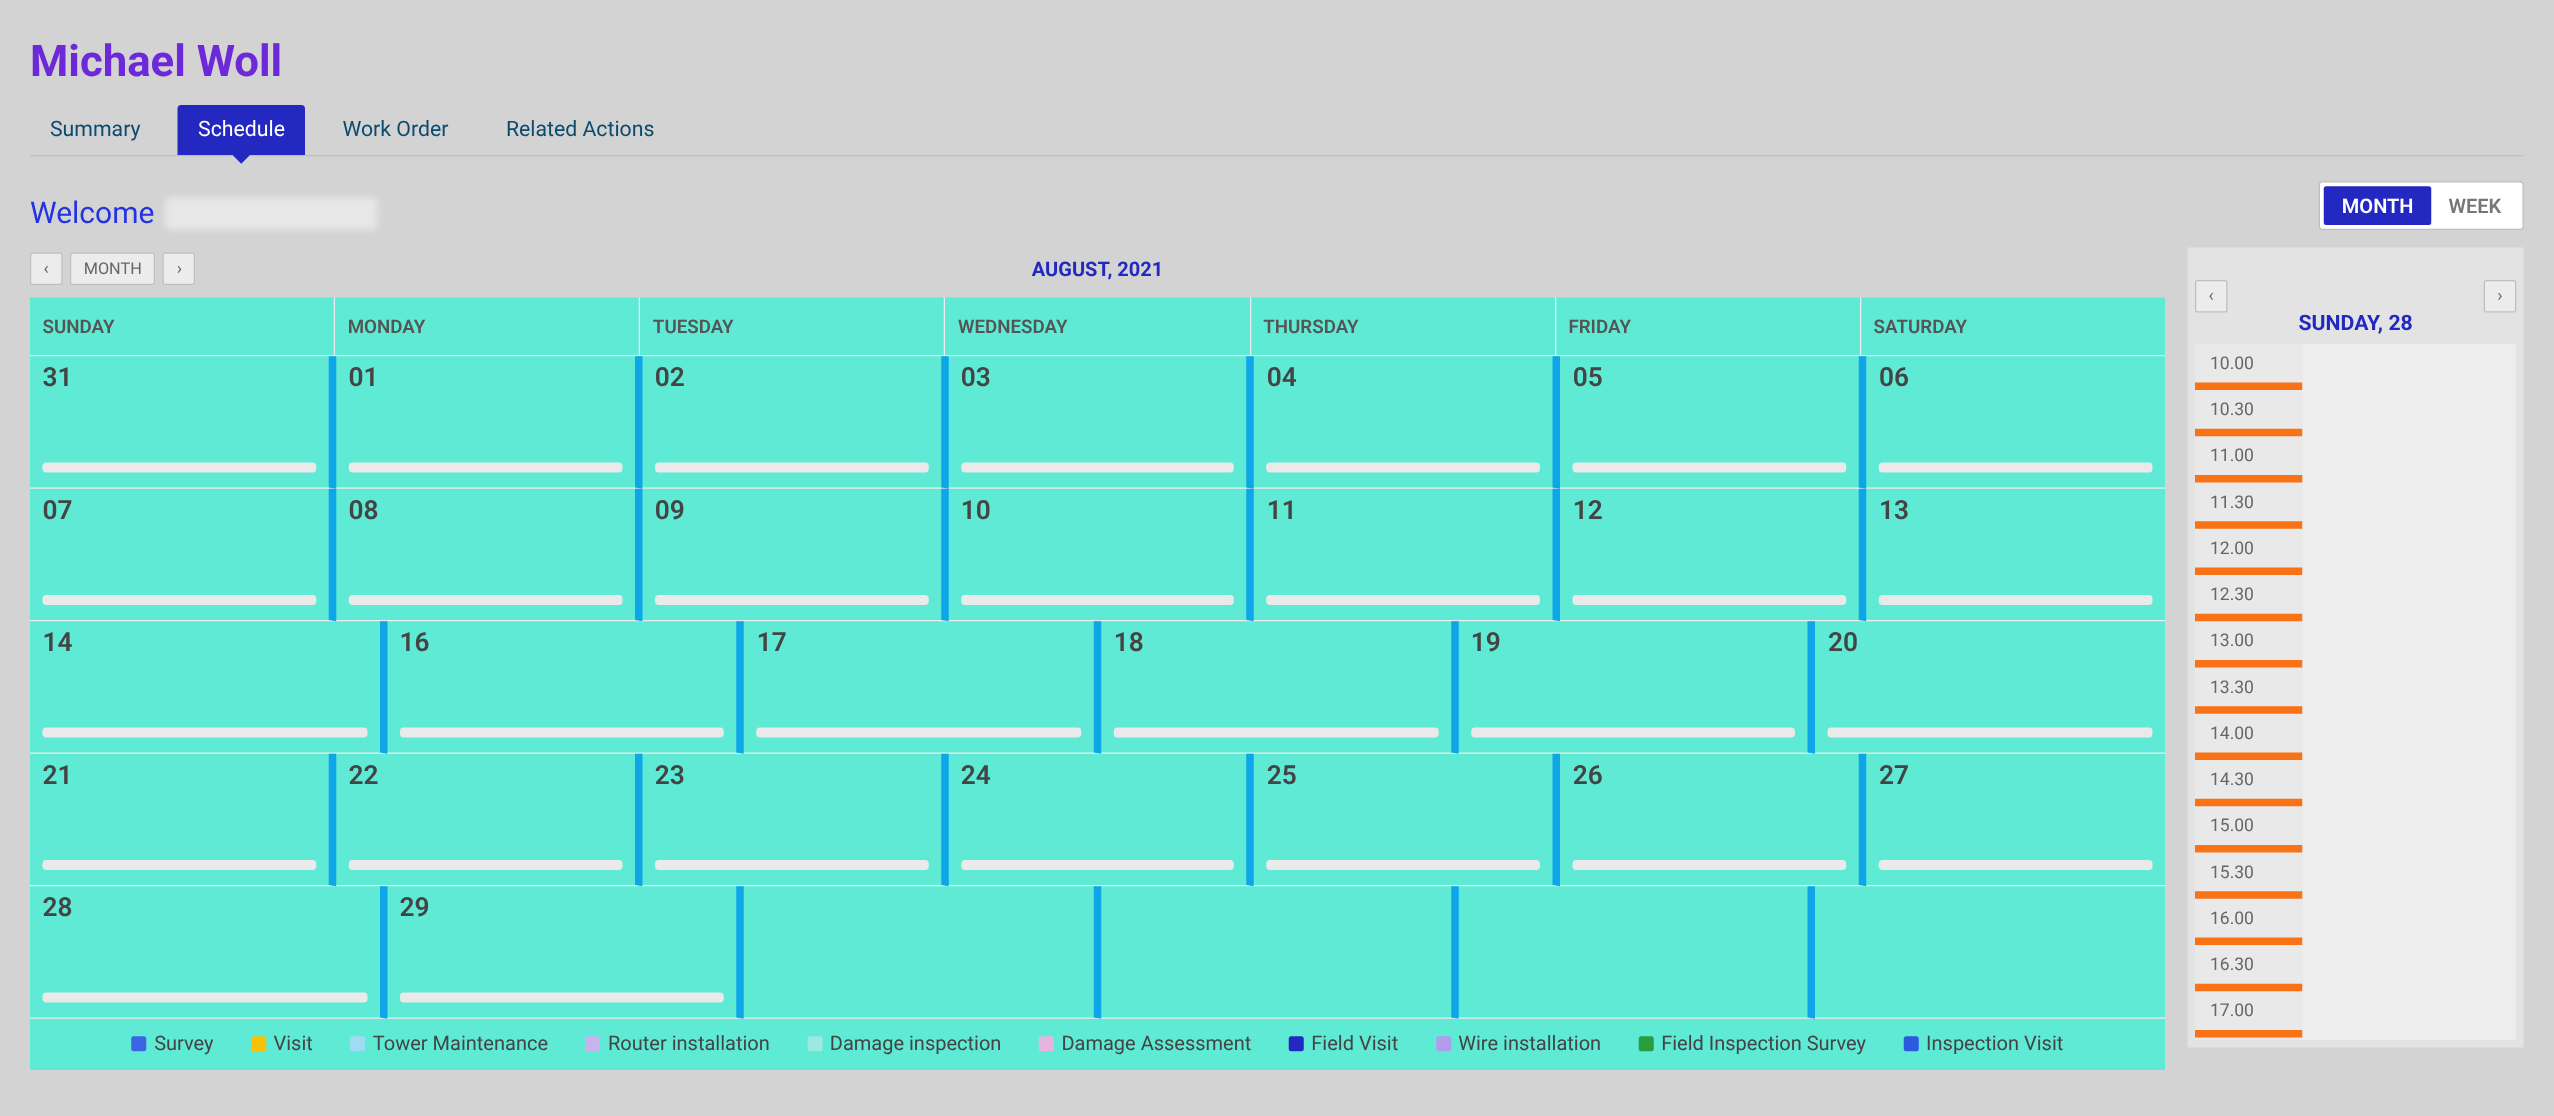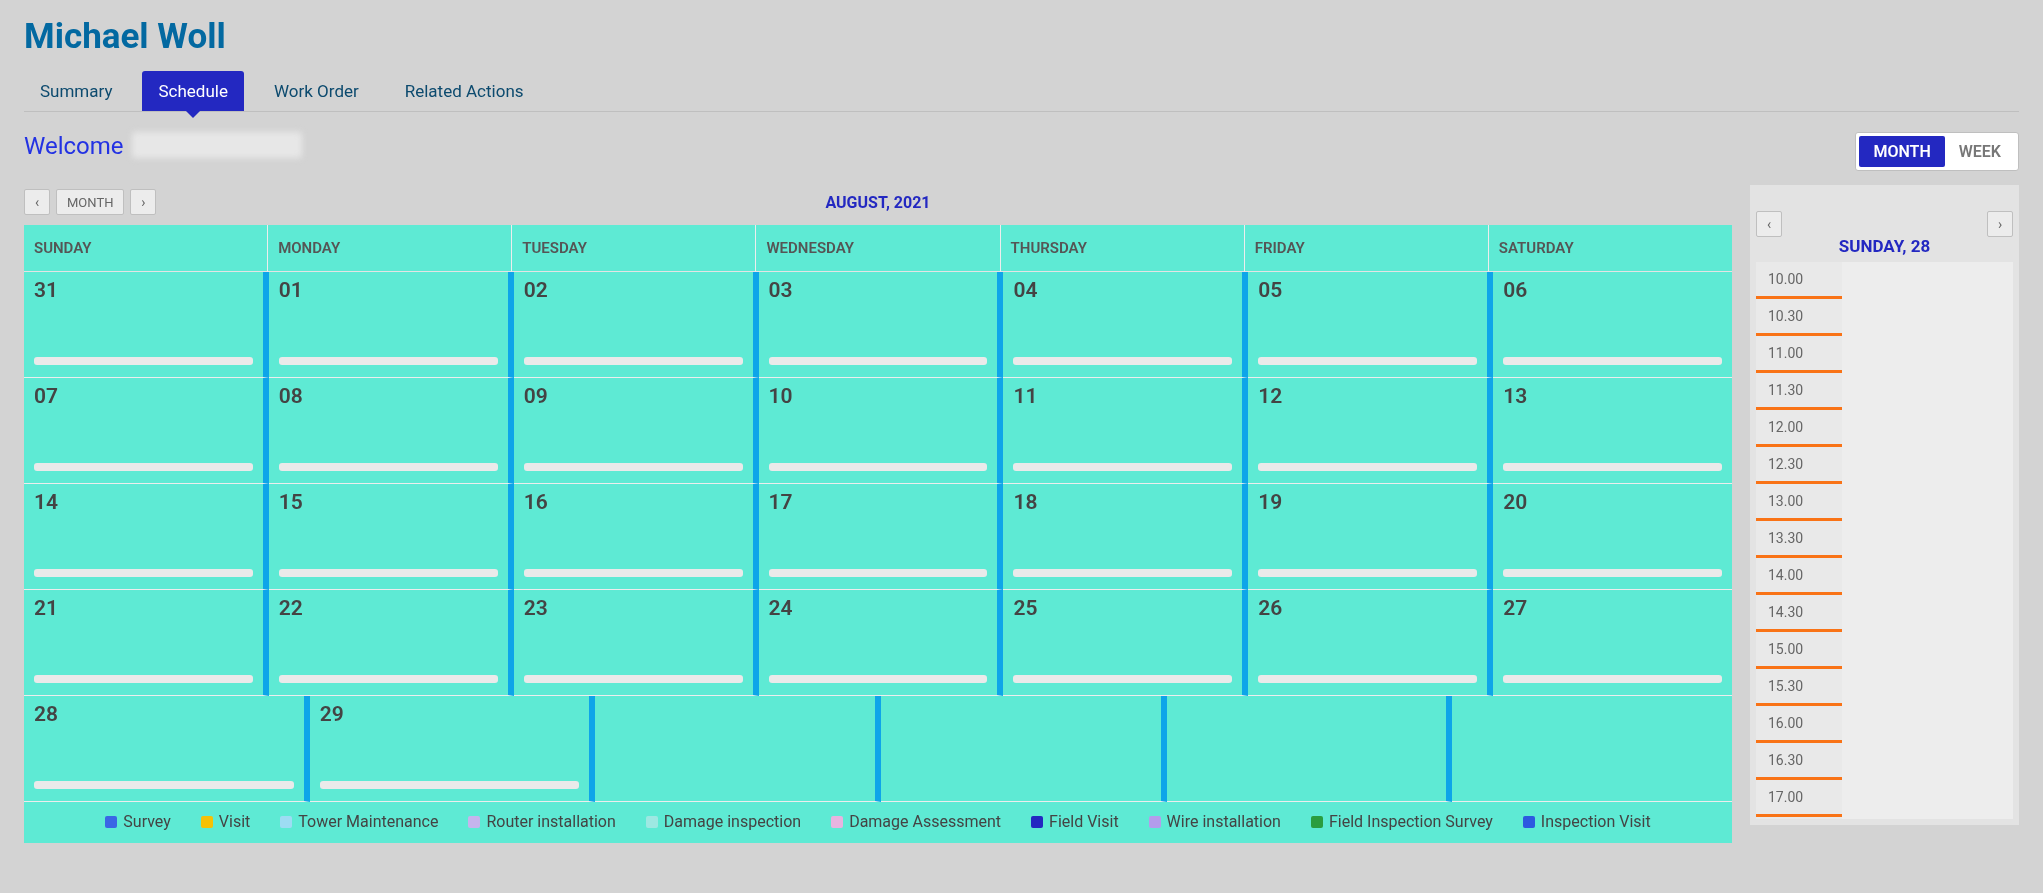--- a/index.html
+++ b/index.html
@@ -13,22 +13,22 @@
     overflow: hidden;
   }
 
   .page {
     padding: 14px 24px 18px 24px;
   }
 
   .page-title {
     font-size: 35px;
     font-weight: 700;
-    color: #0369a1;
-    margin: 2px 0 14px 0;
+    color: #6d28d9;
+    margin: 15px 0 14px 0;
   }
 
   .tabs {
     display: flex;
     gap: 14px;
     align-items: center;
     border-bottom: 1px solid #bfbfbf;
     margin-bottom: 20px;
   }
   .tab {
@@ -50,21 +50,21 @@
     transform:translateX(-50%);
     bottom:-7px;
     width:0;height:0;
     border-left:7px solid transparent;
     border-right:7px solid transparent;
     border-top:7px solid #2328c1;
   }
 
   .welcome-row {
     display: flex;
-    align-items: flex-start;
+    align-items: flex-end;
     gap: 8px;
     margin-bottom: 18px;
   }
   .welcome-label {
     font-size: 24px;
     color: #2332e3;
   }
   .welcome-user {
     width: 170px; height: 26px;
     background: #e7e7e7;
@@ -227,21 +227,21 @@
     width: 86px;
     background: #e9e9e9;
     font-size: 14px;
     color: #666;
   }
   .time-slot {
     height: 37px;
     padding-left: 12px;
     display:flex;
     align-items:center;
-    border-bottom: 3px solid #f97316;
+    border-bottom: 6px solid #f97316;
   }
   .event-col {
     flex:1;
     background: #ededed;
   }
 </style>
 </head>
 <body>
 
 <div class="page">
@@ -339,24 +339,20 @@
               <div class="placeholder"></div>
             </div>
             <div class="cal-cell">
               <div class="date-num">13</div>
               <div class="placeholder"></div>
             </div>
           </div>
           <div class="cal-row">
             <div class="cal-cell">
               <div class="date-num">14</div>
-              <div class="placeholder"></div>
-            </div>
-            <div class="cal-cell">
-              <div class="date-num">15</div>
               <div class="placeholder"></div>
             </div>
             <div class="cal-cell">
               <div class="date-num">16</div>
               <div class="placeholder"></div>
             </div>
             <div class="cal-cell">
               <div class="date-num">17</div>
               <div class="placeholder"></div>
             </div>

